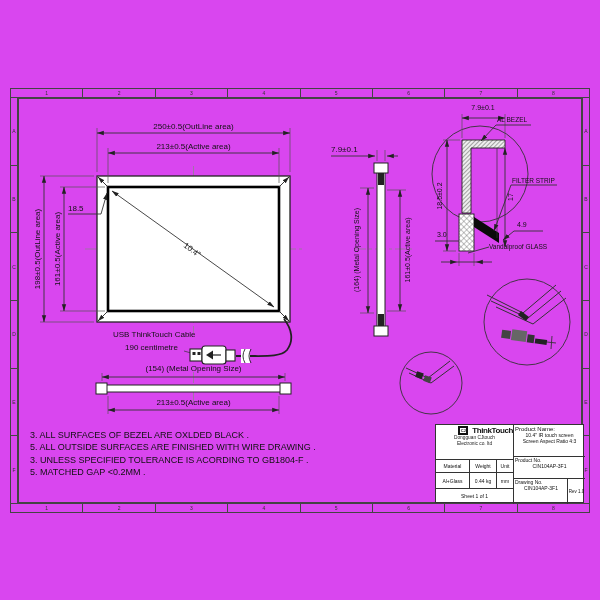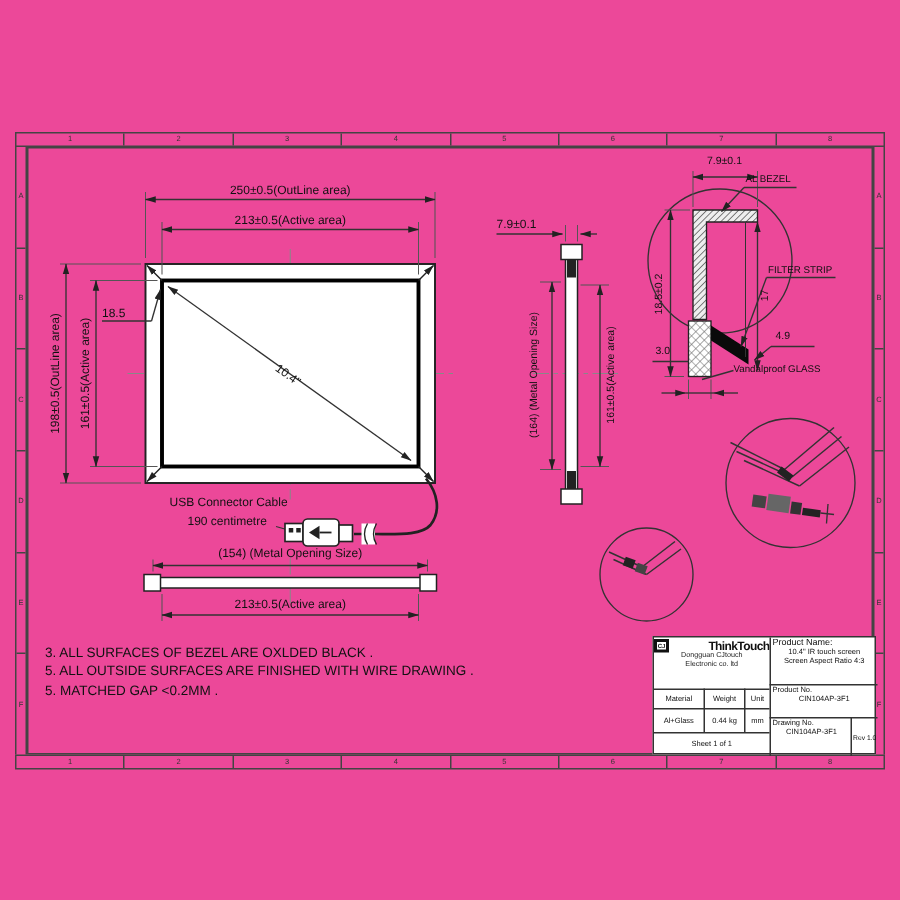--- a/index.html
+++ b/index.html
@@ -1,16 +1,16 @@
 <!DOCTYPE html>
 <html><head>
 <meta charset="utf-8">
 <style>
   html,body { margin:0; padding:0; background:#fff; }
-  .canvas { position:relative; width:600px; height:600px; background:#ec4899; overflow:hidden;
+  .canvas { position:relative; width:600px; height:600px; background:#d946ef; overflow:hidden;
             font-family:"Liberation Sans", sans-serif; color:#111; }
   svg.overlay { position:absolute; left:0; top:0; width:600px; height:600px; }
 
   .lbl { position:absolute; font-size:8px; line-height:9px; color:#111; white-space:nowrap; }
   .ctr { text-align:center; }
   .rot { transform:translate(-50%,-50%) rotate(-90deg); }
   .diag { transform:translate(-50%,-50%) rotate(36deg); }
   .f7 { font-size:7px; line-height:8px; }
   .f65 { font-size:6.5px; line-height:7.5px; }
 
@@ -29,21 +29,21 @@
                  border:1px solid #444; box-sizing:border-box; }
 
   
   .notes { position:absolute; left:30px; top:429px; font-size:9px; line-height:12.3px; color:#111; }
 
   
   .tb { position:absolute; left:435px; top:424px; width:149px; height:79px;
         border:1px solid #333; box-sizing:border-box; background:#fff; }
   .tb .ln { position:absolute; background:#333; }
   .tb .cell { position:absolute; overflow:hidden; color:#111; }
-  .logo-row { display:flex; align-items:center; justify-content:space-between; gap:4px; }
+  .logo-row { display:flex; align-items:center; justify-content:flex-end; gap:4px; }
   .cj-mark { width:10px; height:9px; border:2px solid #111; box-sizing:border-box;
              font-size:4px; font-weight:bold; line-height:5px; text-align:center; color:#111; }
   .logo-txt { font-size:8px; font-weight:900; letter-spacing:-0.4px; color:#111; }
   .company { font-size:4.8px; line-height:5.8px; text-align:center; color:#222; }
   .tb-h { font-size:5px; line-height:6px; }
   .tb-c { display:flex; align-items:center; justify-content:center; font-size:5px; text-align:center; }
 </style>
 </head>
 <body>
 
@@ -255,21 +255,21 @@
     <div class="cell">F</div>
   </div>
   <div class="frame-inner"></div>
 
   <div class="lbl ctr" style="left:100px;top:122px;width:187px;">250±0.5(OutLine area)</div>
   <div class="lbl ctr" style="left:100px;top:142px;width:187px;">213±0.5(Active area)</div>
   <div class="lbl rot" style="left:37px;top:249px;">198±0.5(OutLine area)</div>
   <div class="lbl rot" style="left:57px;top:249px;">161±0.5(Active area)</div>
   <div class="lbl" style="left:68px;top:204px;">18.5</div>
   <div class="lbl diag" style="left:192px;top:250px;">10.4"</div>
-  <div class="lbl" style="left:113px;top:330px;">USB Connector Cable</div>
+  <div class="lbl" style="left:113px;top:330px;">USB ThinkTouch Cable</div>
   <div class="lbl" style="left:125px;top:343px;">190 centimetre</div>
 
   <div class="lbl ctr" style="left:100px;top:364px;width:187px;">(154) (Metal Opening Size)</div>
   <div class="lbl ctr" style="left:100px;top:398px;width:187px;">213±0.5(Active area)</div>
 
   <div class="lbl" style="left:331px;top:145px;">7.9±0.1</div>
   <div class="lbl rot f7" style="left:357px;top:250px;">(164) (Metal Opening Size)</div>
   <div class="lbl rot f7" style="left:408px;top:250px;">161±0.5(Active area)</div>
 
   <div class="lbl ctr f7" style="left:458px;top:104px;width:50px;">7.9±0.1</div>
@@ -277,20 +277,21 @@
   <div class="lbl rot f7" style="left:440px;top:196px;">18.5±0.2</div>
   <div class="lbl rot f7" style="left:511px;top:197px;">17</div>
   <div class="lbl f65" style="left:512px;top:177px;">FILTER STRIP</div>
   <div class="lbl f7" style="left:437px;top:231px;">3.0</div>
   <div class="lbl f7" style="left:517px;top:221px;">4.9</div>
   <div class="lbl f65" style="left:489px;top:243px;">Vandalproof GLASS</div>
 
   <div class="notes">
     <div>3. ALL SURFACES OF BEZEL ARE OXLDED BLACK .</div>
     <div>5. ALL OUTSIDE SURFACES ARE FINISHED WITH WIRE DRAWING .</div>
+    <div>3. UNLESS SPECIFIED TOLERANCE IS ACORDING TO GB1804-F .</div>
     <div>5. MATCHED GAP &lt;0.2MM .</div>
   </div>
 
   <div class="tb">
     <div class="ln" style="left:77px;top:0;width:1px;height:79px;"></div>
     <div class="ln" style="left:0;top:34px;width:77px;height:1px;"></div>
     <div class="ln" style="left:0;top:47px;width:77px;height:1px;"></div>
     <div class="ln" style="left:0;top:63px;width:77px;height:1px;"></div>
     <div class="ln" style="left:33px;top:34px;width:1px;height:29px;"></div>
     <div class="ln" style="left:60px;top:34px;width:1px;height:29px;"></div>

